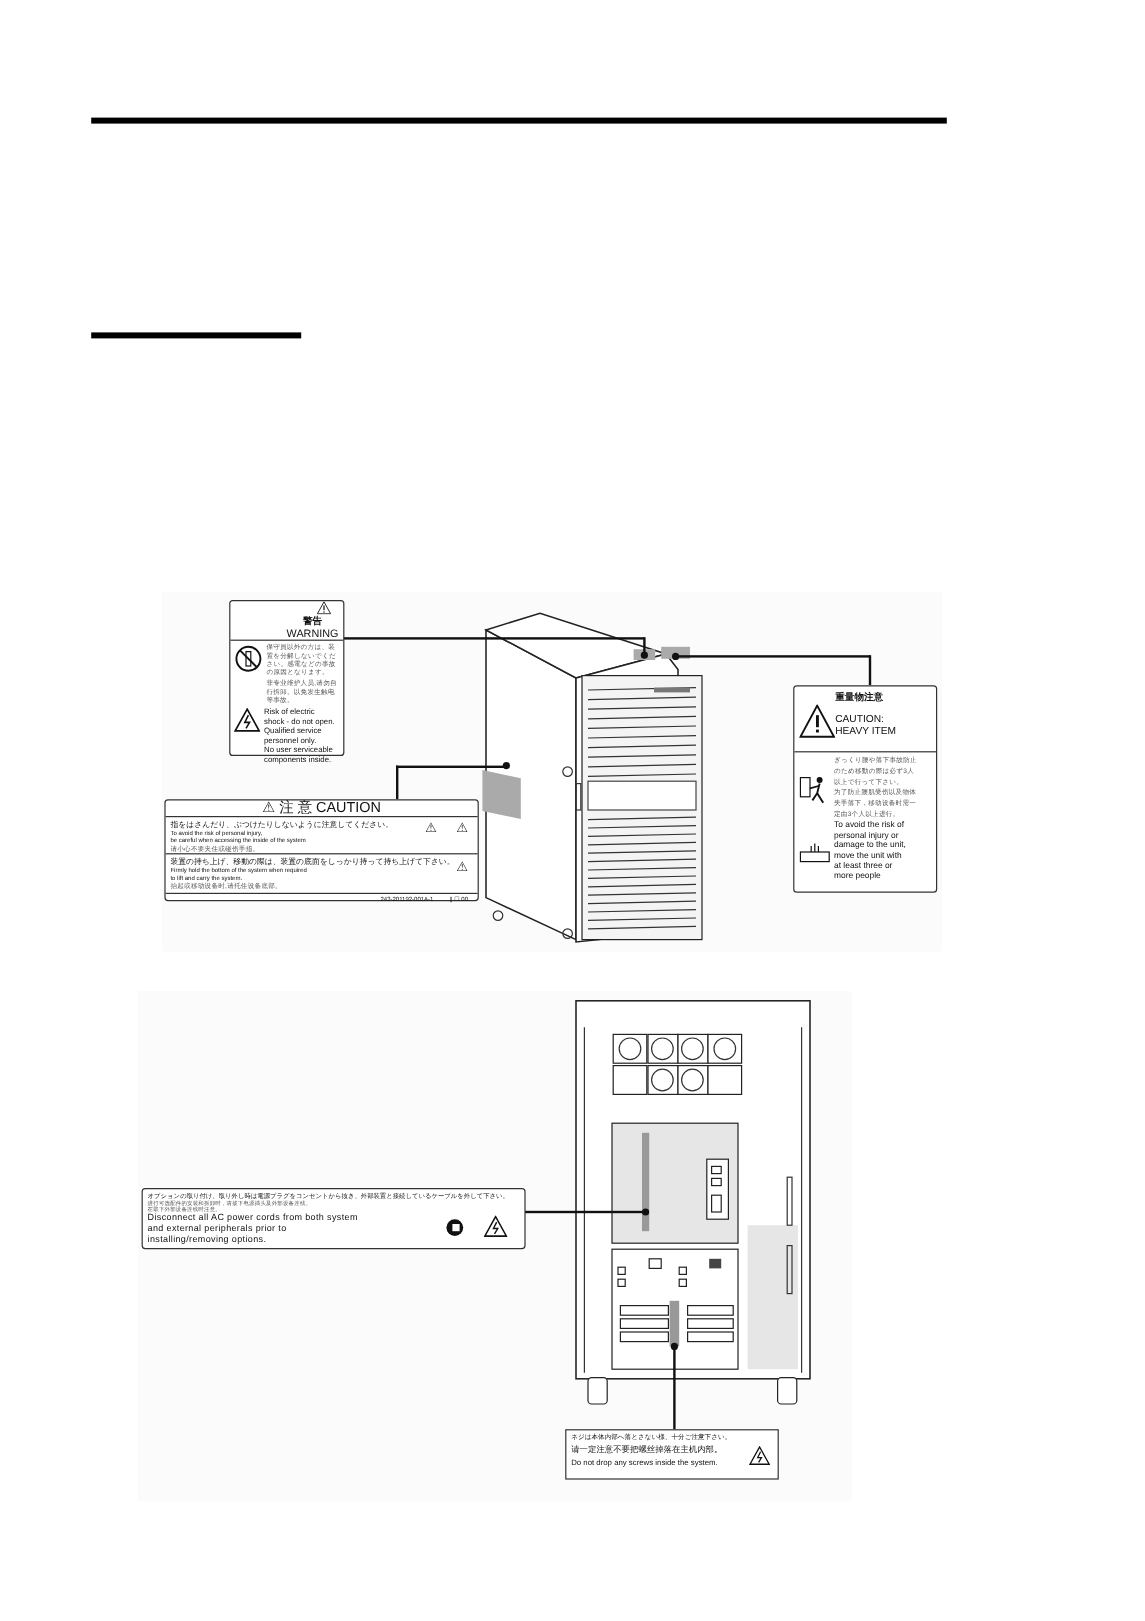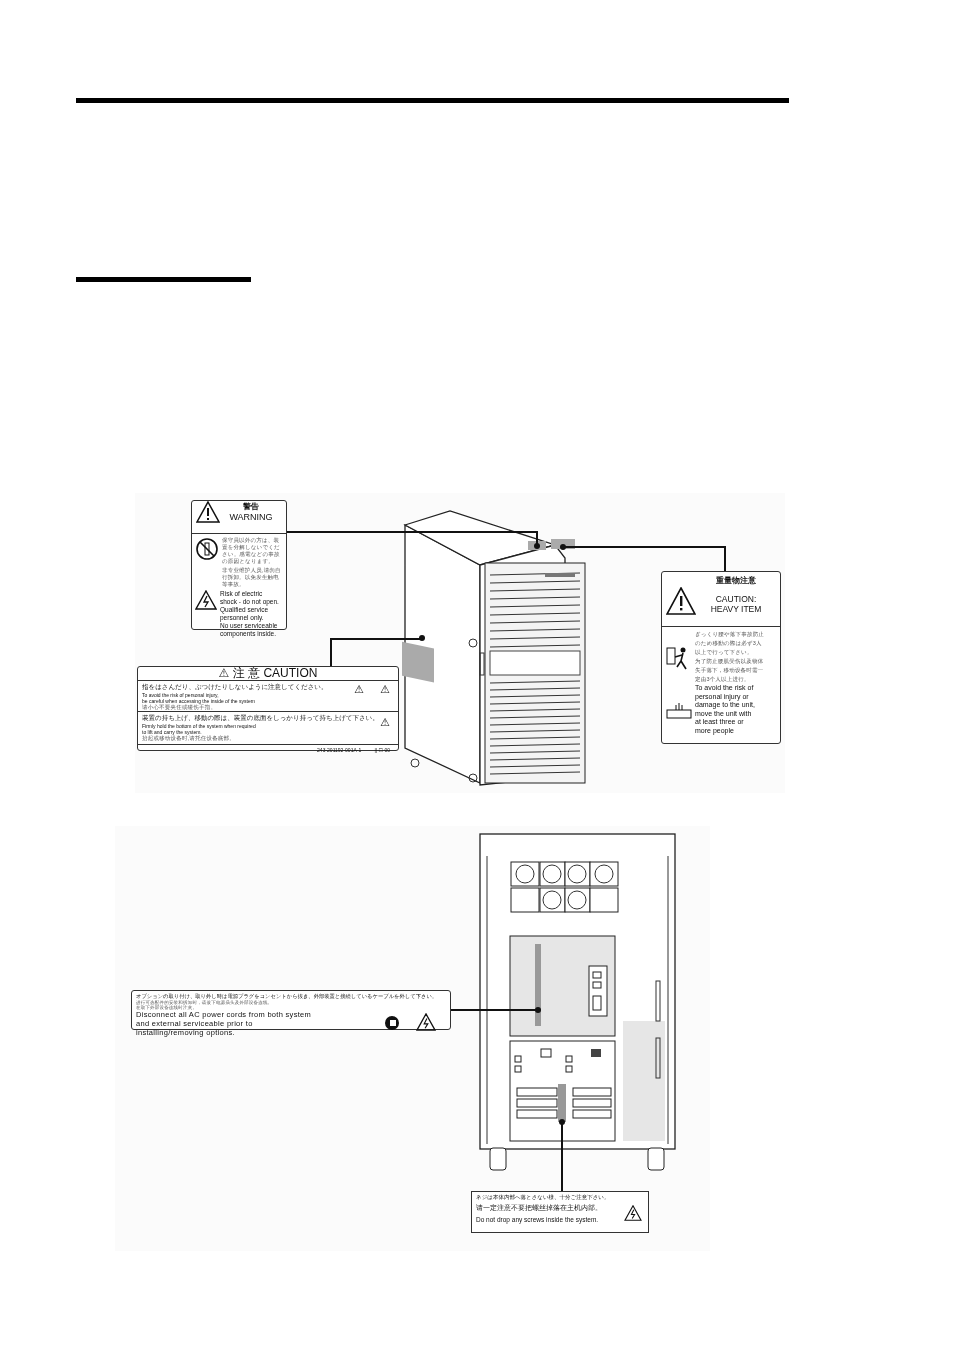--- a/index.html
+++ b/index.html
@@ -85,21 +85,21 @@
 
   <div class="leader" style="left:428px; top:53px; width:162px; height:2px;"></div>
   <div class="leader" style="left:589px; top:53px; width:2px; height:25px;"></div>
   <div class="dot" style="left:425px; top:51px;"></div>
 
   <div class="leader" style="left:195px; top:145px; width:92px; height:2px;"></div>
   <div class="leader" style="left:195px; top:145px; width:2px; height:28px;"></div>
   <div class="dot" style="left:284px; top:142px;"></div>
 
   <div class="label" style="left:56px; top:7px; width:96px; height:130px; font-size:7px;">
-    <div style="display:flex; align-items:flex-start; height:32px; border-bottom:1px solid #333; padding:0 4px;">
+    <div style="display:flex; align-items:flex-end; height:32px; border-bottom:1px solid #333; padding:0 4px;flex-direction:column;">
       <svg width="24" height="22" viewBox="0 0 24 22">
           <polygon points="12,1 23,21 1,21" fill="none" stroke="#111" stroke-width="1.5"></polygon>
           <rect x="11" y="7" width="2" height="8" fill="#111"></rect>
           <rect x="11" y="17" width="2" height="2" fill="#111"></rect>
         </svg>
       <div style="flex:1; text-align:center;">
         <span class="lbl-line" style="font-size:8px; font-weight:bold;">警告</span>
         <span class="lbl-line" style="font-size:9px;">WARNING</span>
       </div>
     </div>
@@ -156,21 +156,21 @@
     </div>
   </div>
 
   <div class="label" style="left:526px; top:78px; width:120px; height:173px;">
     <div style="display:flex; height:55px; border-bottom:1px solid #333; padding:3px 4px; box-sizing:border-box;">
       <svg width="30" height="28" viewBox="0 0 30 28" style="margin-top:12px;">
           <polygon points="15,1 29,27 1,27" fill="none" stroke="#111" stroke-width="1.6"></polygon>
           <rect x="14" y="9" width="2.4" height="10" fill="#111"></rect>
           <rect x="14" y="21" width="2.4" height="2.4" fill="#111"></rect>
         </svg>
-      <div style="flex:1; text-align:center;">
+      <div style="flex:1; text-align:left;">
         <span class="lbl-line" style="font-size:8px; font-weight:bold; margin-bottom:8px;">重量物注意</span>
         <span class="lbl-line" style="font-size:8.5px;">CAUTION:</span>
         <span class="lbl-line" style="font-size:8.5px;">HEAVY  ITEM</span>
       </div>
     </div>
     <div style="display:flex; padding:3px;">
       <div style="width:28px; display:flex; flex-direction:column; justify-content:space-around; align-items:center;">
         <svg width="26" height="28" viewBox="0 0 26 28">
             <rect x="1" y="3" width="8" height="16" fill="none" stroke="#111"></rect>
             <circle cx="17" cy="5" r="2.5" fill="#111"></circle>
@@ -262,27 +262,27 @@
     <rect x="375" y="322" width="16" height="22" fill="#fff" stroke="#222" rx="3"></rect>
     <rect x="533" y="322" width="16" height="22" fill="#fff" stroke="#222" rx="3"></rect>
   </svg>
 
   <div class="leader" style="left:322px; top:183px; width:101px; height:2px;"></div>
   <div class="dot" style="left:420px; top:181px;"></div>
 
   <div class="leader" style="left:446px; top:296px; width:2px; height:70px;"></div>
   <div class="dot" style="left:444px; top:293px;"></div>
 
-  <div class="label" style="left:16px; top:164px; width:320px; height:40px; padding:2px 4px;">
+  <div class="label" style="left:3px; top:164px; width:320px; height:51px; padding:2px 4px;">
     <span class="lbl-line" style="font-size:5.3px;">オプションの取り付け、取り外し時は電源プラグをコンセントから抜き、外部装置と接続しているケーブルを外して下さい。</span>
     <span class="lbl-line cjk" style="font-size:4.5px;">进行可选配件的安装和拆卸时，请拔下电源插头及外部设备连线。</span>
     <span class="lbl-line cjk" style="font-size:4.5px;">在取下外部设备连线时注意。</span>
     <div style="font-size:7.5px; line-height:9px; letter-spacing:0.3px;">
       <span class="lbl-line">Disconnect all AC power cords from both system</span>
-      <span class="lbl-line">and external serviceable prior to</span>
+      <span class="lbl-line">and external peripherals prior to</span>
       <span class="lbl-line">installing/removing options.</span>
     </div>
     <svg width="16" height="16" viewBox="0 0 16 16" style="position:absolute; right:50px; top:24px;">
         <circle cx="8" cy="8" r="7" fill="#111"></circle>
         <rect x="6" y="5" width="6" height="6" fill="#fff"></rect>
       </svg>
     <svg width="20" height="18" viewBox="0 0 22 20" style="position:absolute; right:14px; top:22px;">
         <polygon points="11,1 21,19 1,19" fill="none" stroke="#111" stroke-width="1.4"></polygon>
         <polyline points="12,6 9,12 13,12 10,17" fill="none" stroke="#111" stroke-width="1.3"></polyline>
       </svg>

